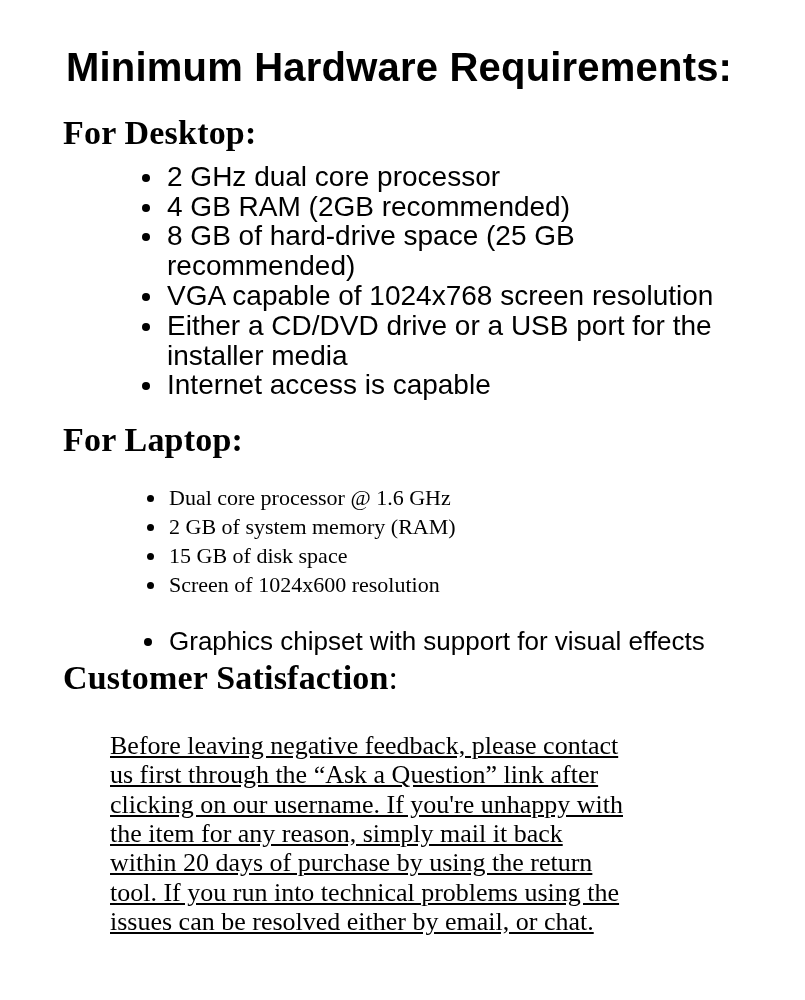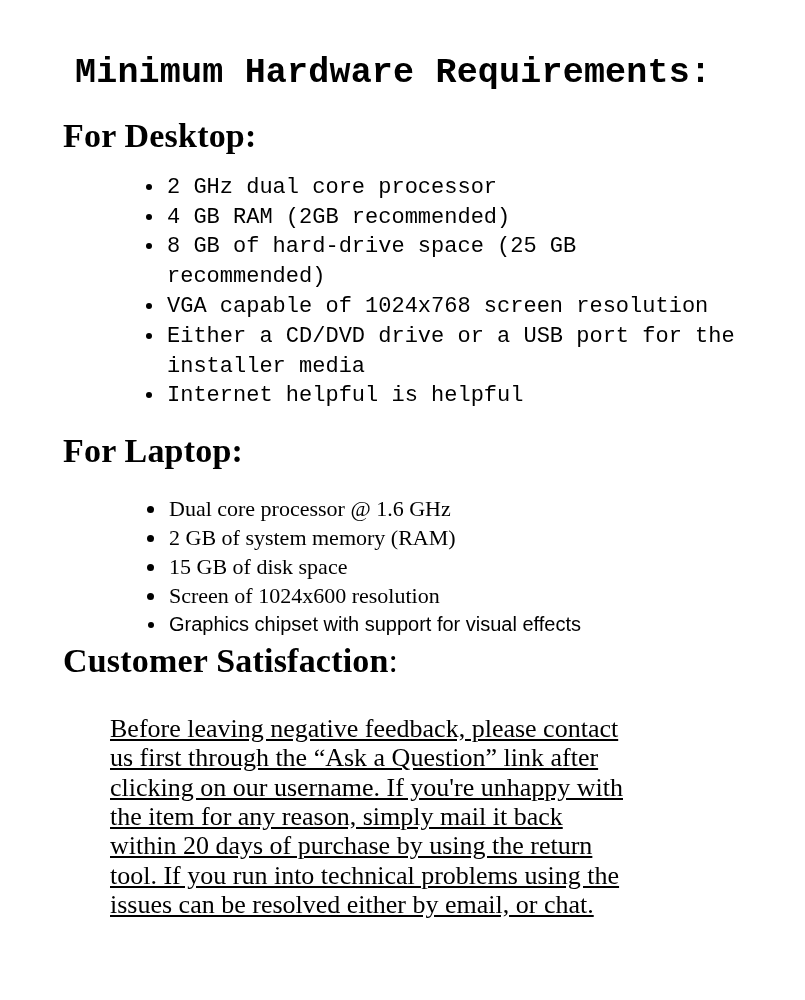--- a/index.html
+++ b/index.html
@@ -13,59 +13,60 @@
   .page {
     position: relative;
     width: 805px; height: 1000px;
     background: #ffffff;
     overflow: hidden;
   }
   .doc {
     padding: 40px 60px 0 63px;
   }
   .title {
-    margin: 12px;
-    font-family: Liberation Mono, monospace;
+    margin: 3px;
+    font-family: Liberation Sans, sans-serif;
     font-weight: bold;
-    font-size: 35px;
+    font-size: 40px;
     line-height: 1.2;
     letter-spacing: 0.2px;
   }
   .section-heading {
     margin: 22px 0 0 0;
     font-family: Liberation Serif, serif;
     font-weight: bold;
     font-size: 34px;
     line-height: 1.2;
     letter-spacing: 0.2px;
   }
   .section-heading.laptop { margin-top: 20px; }
   .section-heading.satisfaction { margin-top: 2px; }
   .heading-colon { font-weight: normal; }
   ul {
     list-style: disc outside;
     margin: 0;
   }
   .list-desktop {
-    margin-top: 16px;
+    margin-top: 8px;
     padding-left: 102px;
-    font-family: Liberation Mono, monospace;
-    font-size: 22px;
+    font-family: Liberation Sans, sans-serif;
+    font-size: 28px;
     line-height: 29.8px;
   }
   .list-laptop {
     margin-top: 22px;
     padding-left: 104px;
     font-family: "Liberation Serif", serif;
     font-size: 22px;
     line-height: 29px;
   }
   .list-laptop li.sans {
     font-family: "Liberation Sans", sans-serif;
-    font-size: 20px;
+    font-size: 26px;
+    margin-top: 28px;
   }
   li { padding-left: 2px; }
   .paragraph {
     margin: 32px 0 0 47px;
     font-family: "Liberation Serif", serif;
     font-size: 26px;
     line-height: 29.4px;
     white-space: nowrap;
     text-decoration: underline;
   }
@@ -79,21 +80,21 @@
     <h1 class="title">Minimum Hardware Requirements:</h1>
 
     <h2 class="section-heading desktop">For Desktop:</h2>
 
     <ul class="list-desktop">
       <li>2 GHz dual core processor</li>
       <li>4 GB RAM (2GB recommended)</li>
       <li>8 GB of hard-drive space (25 GB recommended)</li>
       <li>VGA capable of 1024x768 screen resolution</li>
       <li>Either a CD/DVD drive or a USB port for the installer media</li>
-      <li>Internet helpful is helpful</li>
+      <li>Internet access is capable</li>
     </ul>
 
     <h2 class="section-heading laptop">For Laptop:</h2>
 
     <ul class="list-laptop">
       <li>Dual core processor @ 1.6 GHz</li>
       <li>2 GB of system memory (RAM)</li>
       <li>15 GB of disk space</li>
       <li>Screen of 1024x600 resolution</li>
       <li class="sans">Graphics chipset with support for visual effects</li>

